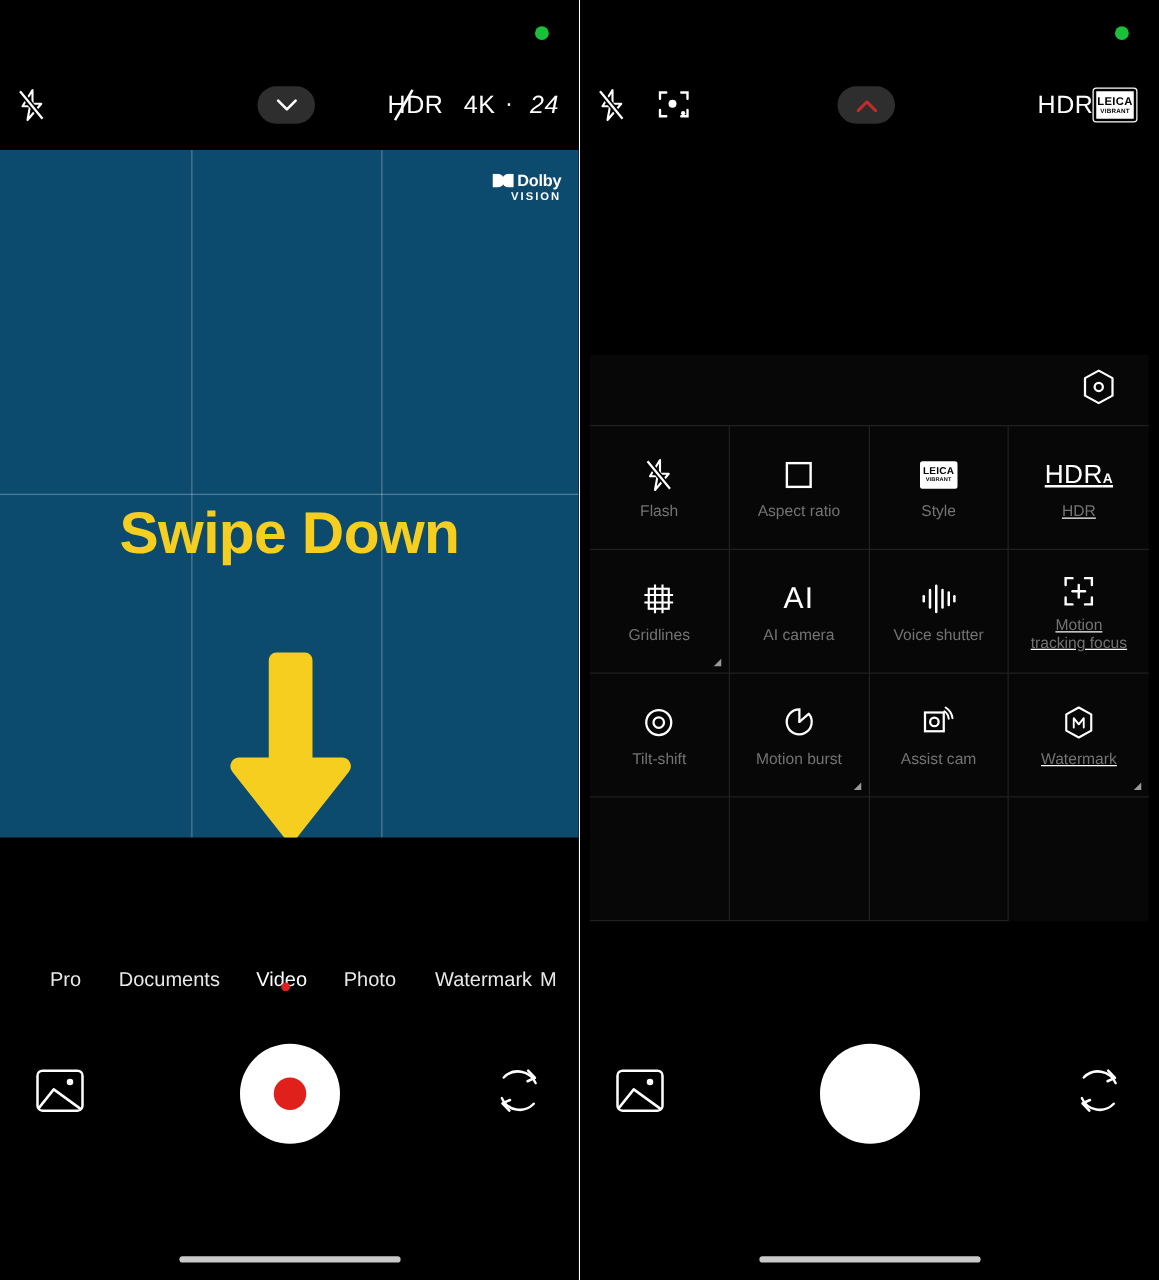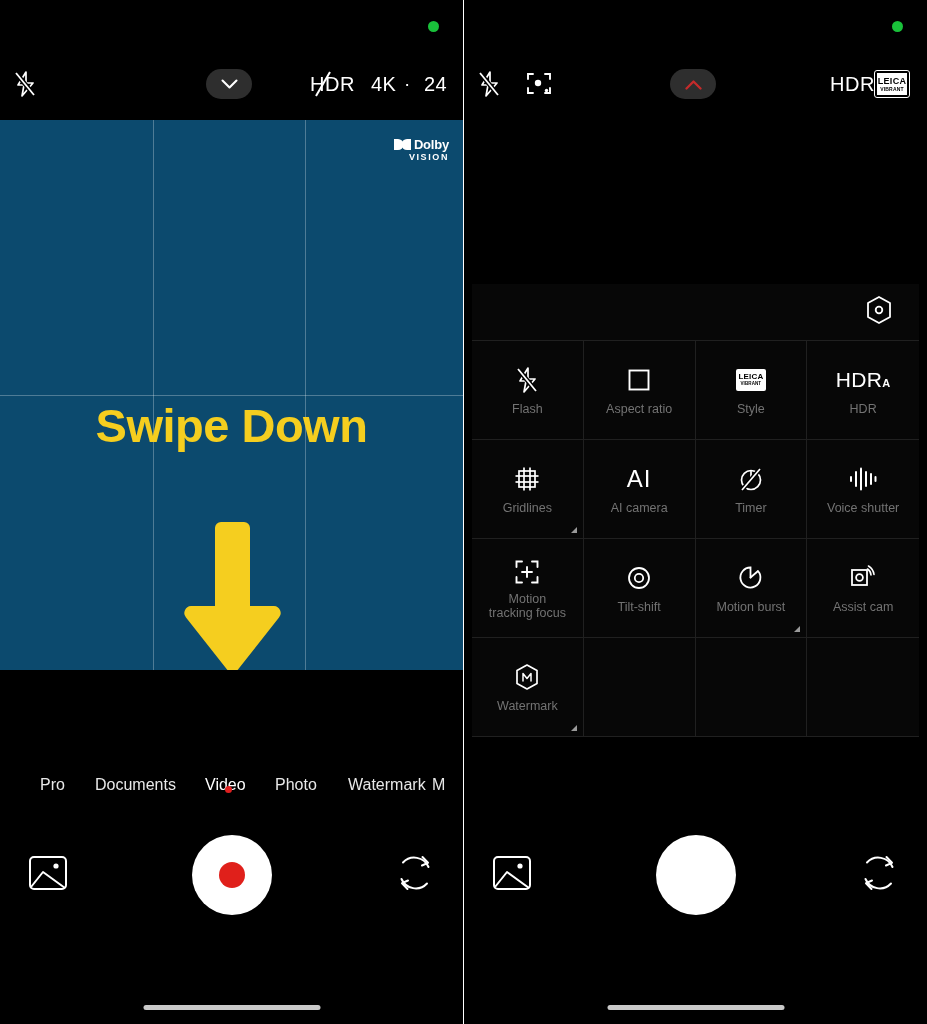--- a/index.html
+++ b/index.html
@@ -104,21 +104,21 @@
   .sp-header{height:56px;position:relative;border-bottom:1px solid rgba(255,255,255,.10);}
   .sp-header .nut{position:absolute;right:26px;top:50%;transform:translateY(-50%);}
   .sp-grid{display:grid;grid-template-columns:repeat(4,1fr);}
   .sp-cell{
     position:relative;height:99px;
     border-right:1px solid rgba(255,255,255,.10);
     border-bottom:1px solid rgba(255,255,255,.10);
     display:flex;flex-direction:column;align-items:center;justify-content:center;
     box-sizing:border-box;
   }
-  .sp-cell:nth-child(4n){border-right:none;}
+  .sp-cell:nth-child(4n){border-right:none;text-decoration:underline;}
   .sp-icon{height:32px;display:flex;align-items:center;justify-content:center;margin-bottom:6px;}
   .sp-label{font-size:12.5px;color:#737373;text-align:center;line-height:1.15;}
   .sp-label.two{margin-top:-2px;}
   .corner{
     position:absolute;right:6px;bottom:5px;width:0;height:0;
     border-left:6px solid transparent;border-bottom:6px solid #9a9a9a;
   }
   .sp-cell.empty{border-bottom:1px solid rgba(255,255,255,.10);}
 
   .hdr-a{font-size:21px;font-weight:500;letter-spacing:.3px;}
@@ -181,21 +181,21 @@
         </div>
 
         <div class="tb-text" style="left:310px;top:12px;">
           <span class="hdr-strike">
             <span>HDR</span>
             <span class="slash"></span>
           </span>
         </div>
         <div class="tb-text" style="left:371px;top:12px;">4K</div>
         <div class="tb-text sm" style="left:404px;top:12px;">·</div>
-        <div class="tb-text" style="left:424px;top:12px;">24</div>
+        <div class="tb-text" style="left:424px;top:12px;font-style:italic;">24</div>
       </div>
     </div>
 
 
     <div class="modes">
       <div class="mode" style="left:40px;">Pro</div>
       <div class="mode" style="left:95px;">Documents</div>
       <div class="mode active" style="left:205px;">Video</div>
       <div class="mode-dot" style="left:225px;"></div>
       <div class="mode" style="left:275px;">Photo</div>
@@ -335,31 +335,20 @@
           <div class="corner"></div>
         </div>
 
         <div class="sp-cell">
           <div class="sp-icon">
             <span class="ai-txt">AI</span>
           </div>
           <div class="sp-label">AI camera</div>
         </div>
 
-        <div class="sp-cell">
-          <div class="sp-icon">
-            <svg width="26" height="27" viewBox="0 0 26 27">
-              <circle cx="13" cy="15" r="9.5" fill="none" stroke="#fff" stroke-width="1.7"></circle>
-              <path d="M13 15 V6.5" fill="none" stroke="#fff" stroke-width="1.7" stroke-linecap="round"></path>
-              <line x1="4" y1="25" x2="22" y2="4" stroke="#000" stroke-width="4.5"></line>
-              <line x1="4" y1="25" x2="22" y2="4" stroke="#fff" stroke-width="1.7"></line>
-            </svg>
-          </div>
-          <div class="sp-label">Timer</div>
-        </div>
 
         <div class="sp-cell">
           <div class="sp-icon">
             <svg width="30" height="24" viewBox="0 0 30 24">
               <g stroke="#fff" stroke-width="2" stroke-linecap="round">
                 <line x1="3" y1="10" x2="3" y2="14"></line>
                 <line x1="8" y1="5" x2="8" y2="19"></line>
                 <line x1="13" y1="1.5" x2="13" y2="22.5"></line>
                 <line x1="18" y1="5" x2="18" y2="19"></line>
                 <line x1="23" y1="7" x2="23" y2="17"></line>

